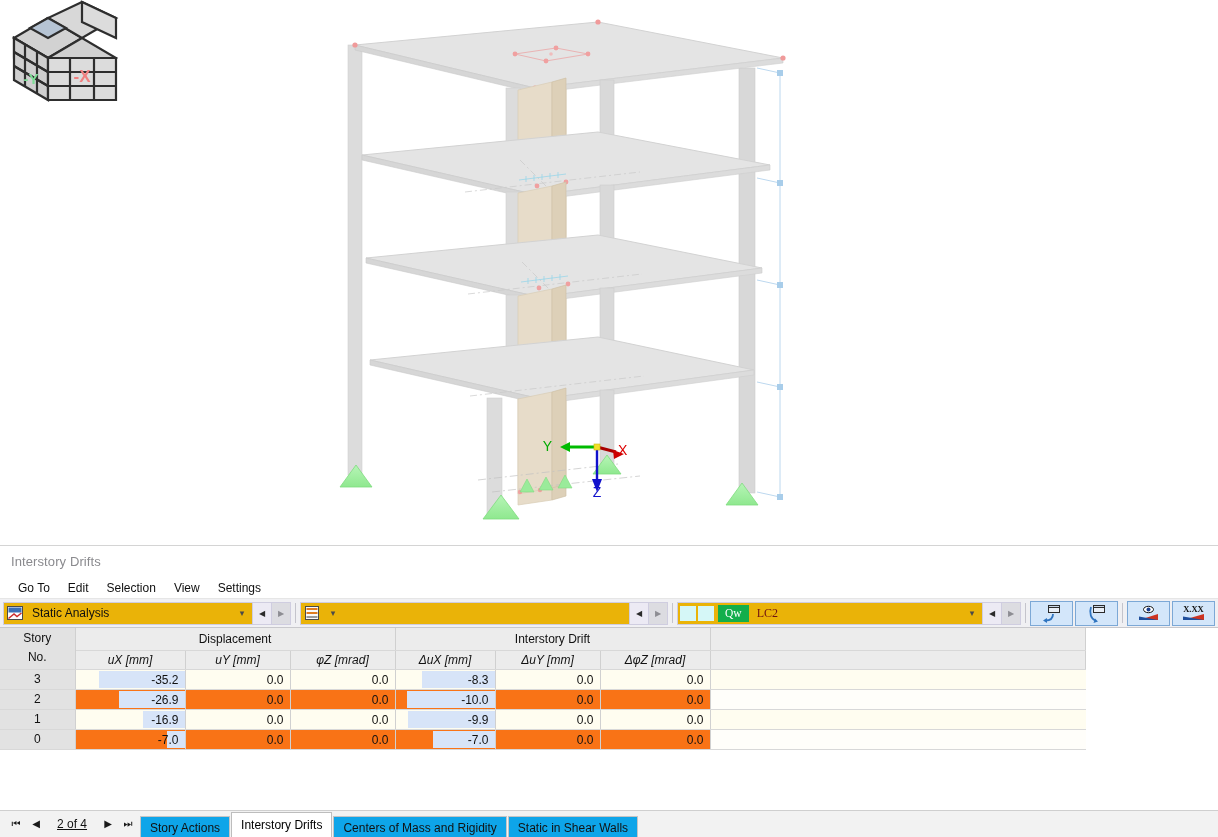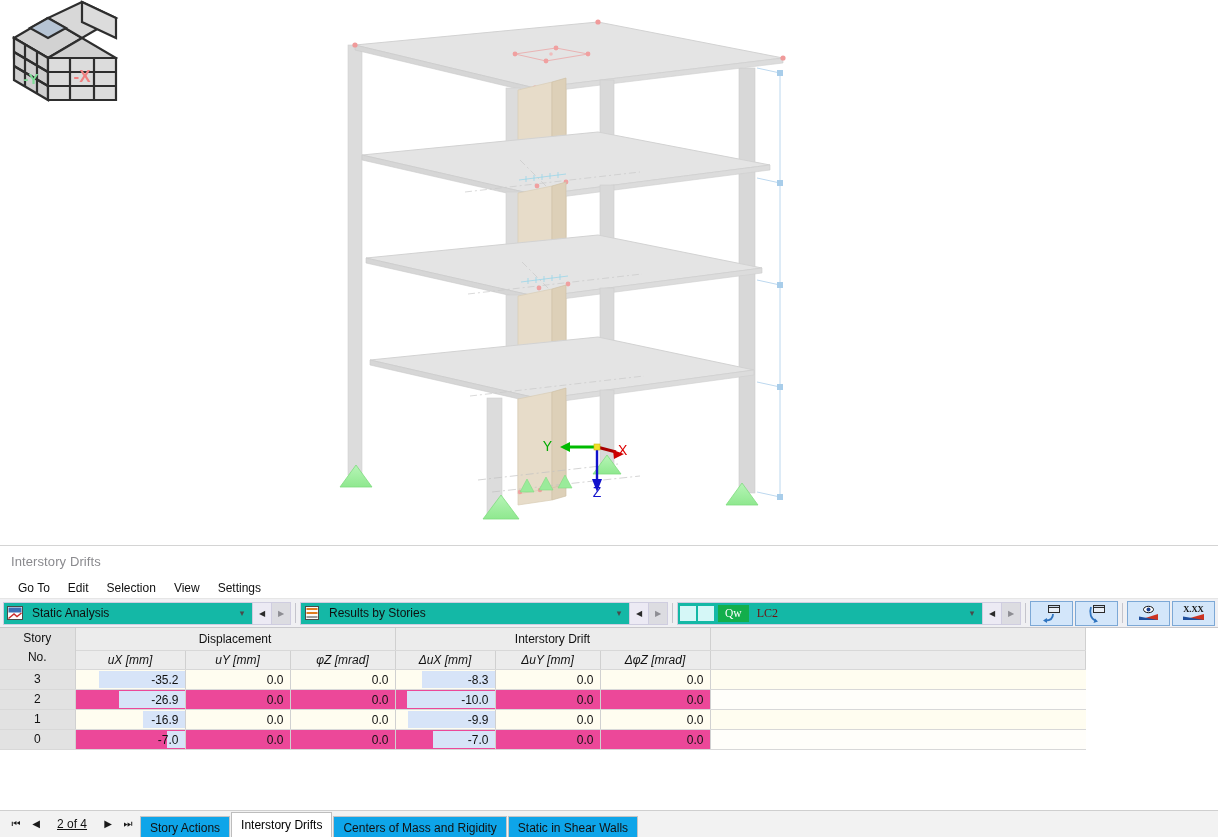--- a/index.html
+++ b/index.html
@@ -43,21 +43,21 @@
     white-space: nowrap;
   }
 
   
   .toolbar {
     height: 29px; display: flex; align-items: stretch;
     background: #f0f0f3; border-bottom: 1px solid #c8c8cc;
     padding: 2px 3px;
   }
   .combo {
-    display: flex; align-items: center; background: #14b8a6;
+    display: flex; align-items: center; background: #eab308;
     border: 1px solid #cfcde0; height: 23px; align-self: center;
   }
   .combo .cicon {
     width: 22px; height: 21px; display: flex; align-items: center; justify-content: center;
     flex: none;
   }
   .combo .ctext {
     flex: 1; padding: 0 6px; font-size: 12px; color: #101010;
     white-space: nowrap; overflow: hidden; text-overflow: ellipsis; line-height: 21px;
   }
@@ -115,21 +115,21 @@
     border-bottom: 1px solid #b9b9b9; line-height: 19px;
   }
   th.hfill  { background: #ececec; border-right: none; }
 
   td.cell { height: 20px; position: relative; }
   td.story {
     background: #e2e2e2; text-align: center; color: #111;
     border-right: 1px solid #c6c6c6;
   }
   tr.odd td.num  { background: #fffdf0; }
-  tr.even td.num { background: #ec4899; }
+  tr.even td.num { background: #f97316; }
   tr.odd td.tail  { background: #fffdf0; border-right: none; }
   tr.even td.tail { background: #fffefa; border-right: none; }
 
   .barwrap { position: absolute; inset: 0; }
   .bar {
     position: absolute; right: 0; top: 1px; bottom: 1px;
     background: #d7e4f8;
   }
   .val {
     position: absolute; inset: 0; text-align: right;
@@ -409,21 +409,20 @@
 
       <div class="combo" style="width:330px">
         <span class="cicon">
           <svg width="14" height="14" viewBox="0 0 14 14">
             <rect x="0.5" y="0.5" width="13" height="13" fill="#fafafa" stroke="#4a4a4a"></rect>
             <rect x="1.5" y="2" width="11" height="2" fill="#e07c1f"></rect>
             <rect x="1.5" y="6" width="11" height="2" fill="#e07c1f"></rect>
             <rect x="1.5" y="10" width="11" height="2" fill="#9a9a9a"></rect>
           </svg>
         </span>
-        <span class="ctext">Results by Stories</span>
         <span class="carrow">▾</span>
       </div>
       <div class="spin">◀</div>
       <div class="spin disabled">▶</div>
 
       <div class="tb-sep"></div>
 
       <div class="combo combo-lc">
         <span class="sw"></span>
         <span class="sw"></span>

